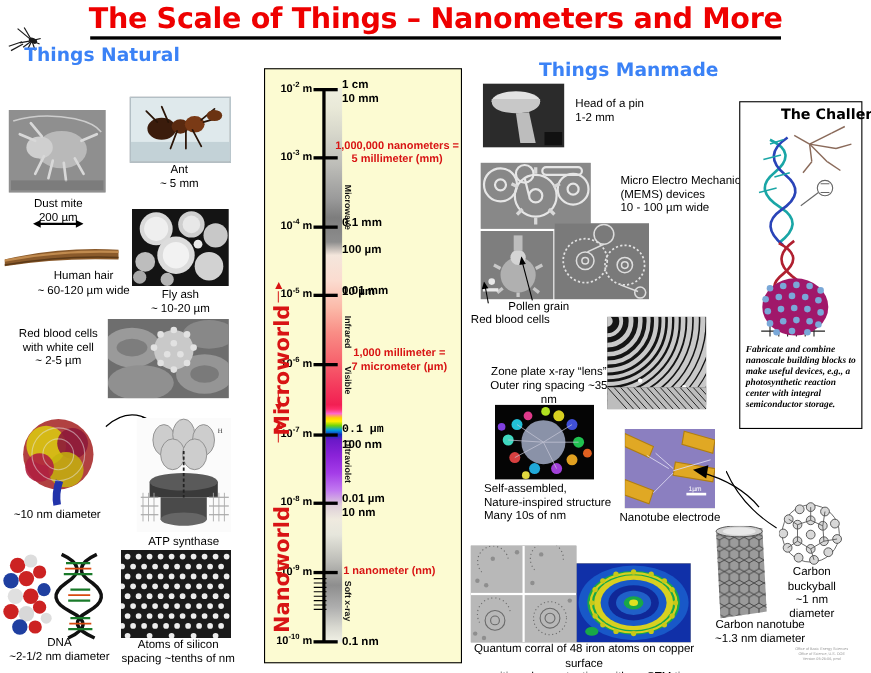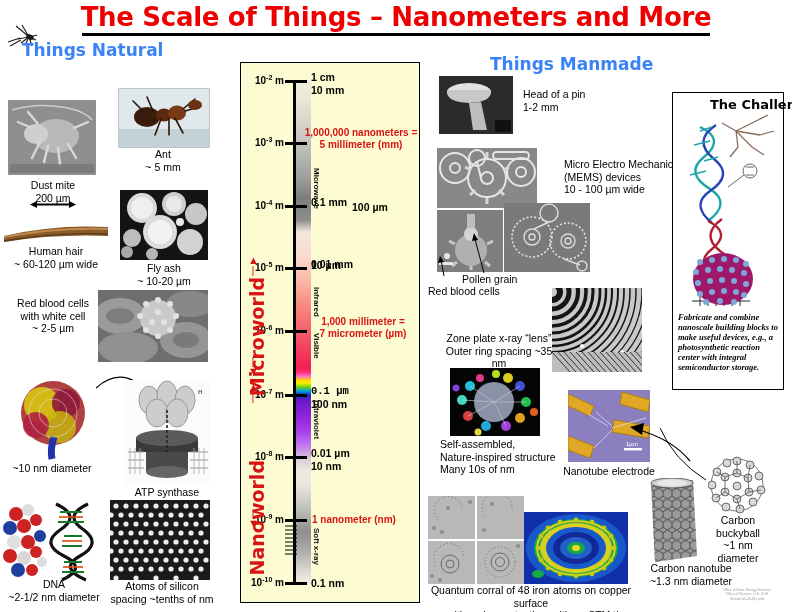--- a/index.html
+++ b/index.html
@@ -177,21 +177,21 @@
 <div class="cap" style="top:148px;left:118px;width:90px;">Ant
 ~ 5 mm</div>
 
 <div class="pic" style="top:222px;left:4px;width:104px;height:22px;background:transparent;">
   <svg width="104" height="22" viewBox="0 0 104 22">
     <path d="M0 14 Q50 2 104 5 L104 14 Q50 12 0 20 Z" fill="#8a5a2b"></path>
     <path d="M0 15 Q52 5 104 7" stroke="#c08a4e" stroke-width="2" fill="none"></path>
     <path d="M0 19 Q52 10 104 12" stroke="#5c3a18" stroke-width="1.4" fill="none"></path>
   </svg>
 </div>
-<div class="cap" style="top:245px;left:0px;width:112px;">Human hair
+<div class="cap" style="top:245px;left:0px;width:112px;padding-left:20px;">Human hair
 ~ 60-120 µm wide</div>
 
 <div class="pic" style="top:190px;left:120px;width:88px;height:70px;">
   <svg width="88" height="70" viewBox="0 0 88 70">
     <rect width="88" height="70" fill="#141414"></rect>
     <g>
       <circle cx="22" cy="18" r="15" fill="#d9d9d9"></circle>
         <circle cx="22" cy="18" r="11" fill="#efefef"></circle>
       <circle cx="54" cy="14" r="12" fill="#cfcfcf"></circle>
         <circle cx="54" cy="14" r="8" fill="#e8e8e8"></circle>
@@ -482,21 +482,21 @@
 <div class="expwrap" style="top:261px;">10<sup>-5</sup>&nbsp;<span>m</span></div>
 <div class="expwrap" style="top:324px;">10<sup>-6</sup>&nbsp;<span>m</span></div>
 <div class="expwrap" style="top:388px;">10<sup>-7</sup>&nbsp;<span>m</span></div>
 <div class="expwrap" style="top:450px;">10<sup>-8</sup>&nbsp;<span>m</span></div>
 <div class="expwrap" style="top:513px;">10<sup>-9</sup>&nbsp;<span>m</span></div>
 <div class="expwrap" style="top:576px;left:240px;width:44px;">10<sup>-10</sup>&nbsp;<span>m</span></div>
 
 <div class="unitlab" style="top:71px;">1 cm</div>
 <div class="unitlab" style="top:84px;">10 mm</div>
 <div class="unitlab" style="top:196px;">0.1 mm</div>
-<div class="unitlab" style="top:201px;padding-left:41px;">100 µm</div>
+<div class="unitlab" style="top:221px;">100 µm</div>
 <div class="unitlab" style="top:258px;">0.01 mm</div>
 <div class="unitlab" style="top:259px;">10 µm</div>
 <div class="unitlab" style="top:385px;font-family:Liberation Mono, monospace;">0.1 µm</div>
 <div class="unitlab" style="top:398px;">100 nm</div>
 <div class="unitlab" style="top:447px;">0.01 µm</div>
 <div class="unitlab" style="top:460px;">10 nm</div>
 <div class="unitlab" style="top:577px;">0.1 nm</div>
 
 <div class="redlab" style="top:127px;left:300px;width:122px;text-align:center;">
   <div>1,000,000 nanometers =</div>

